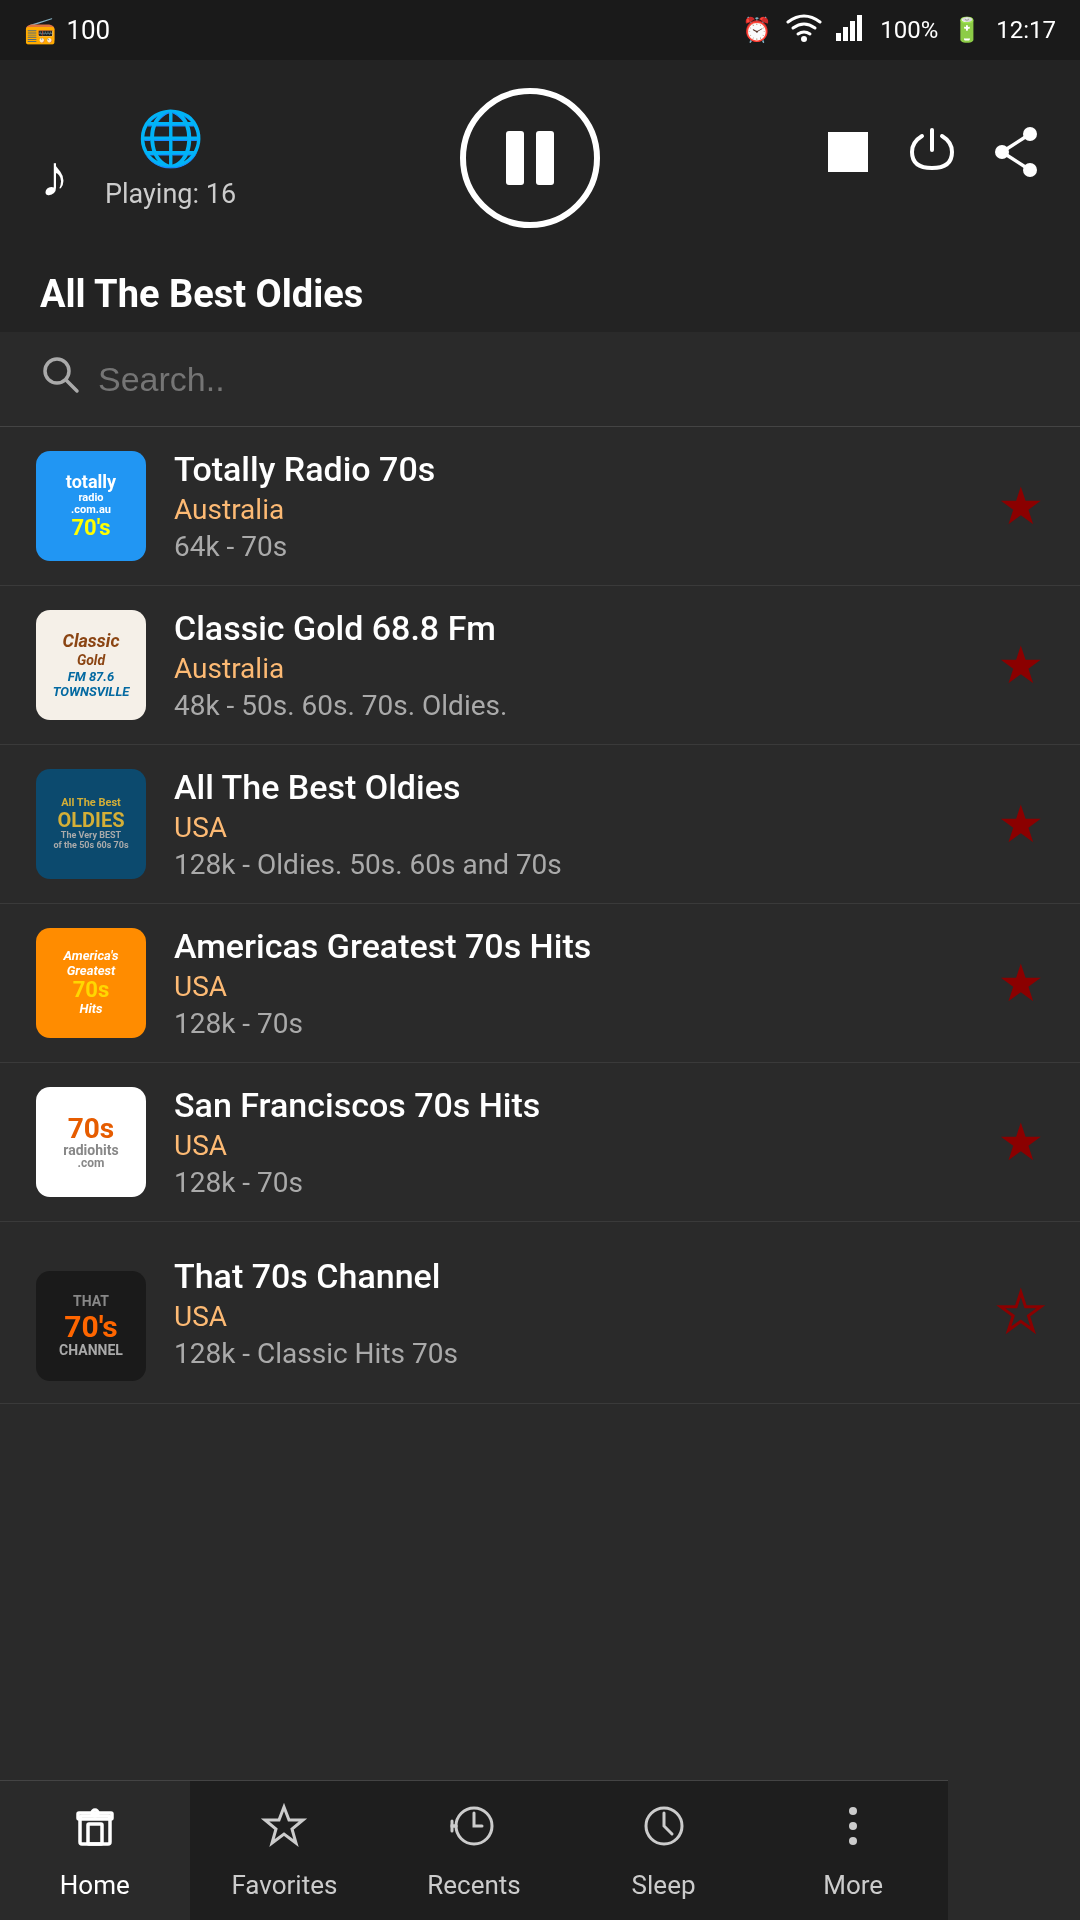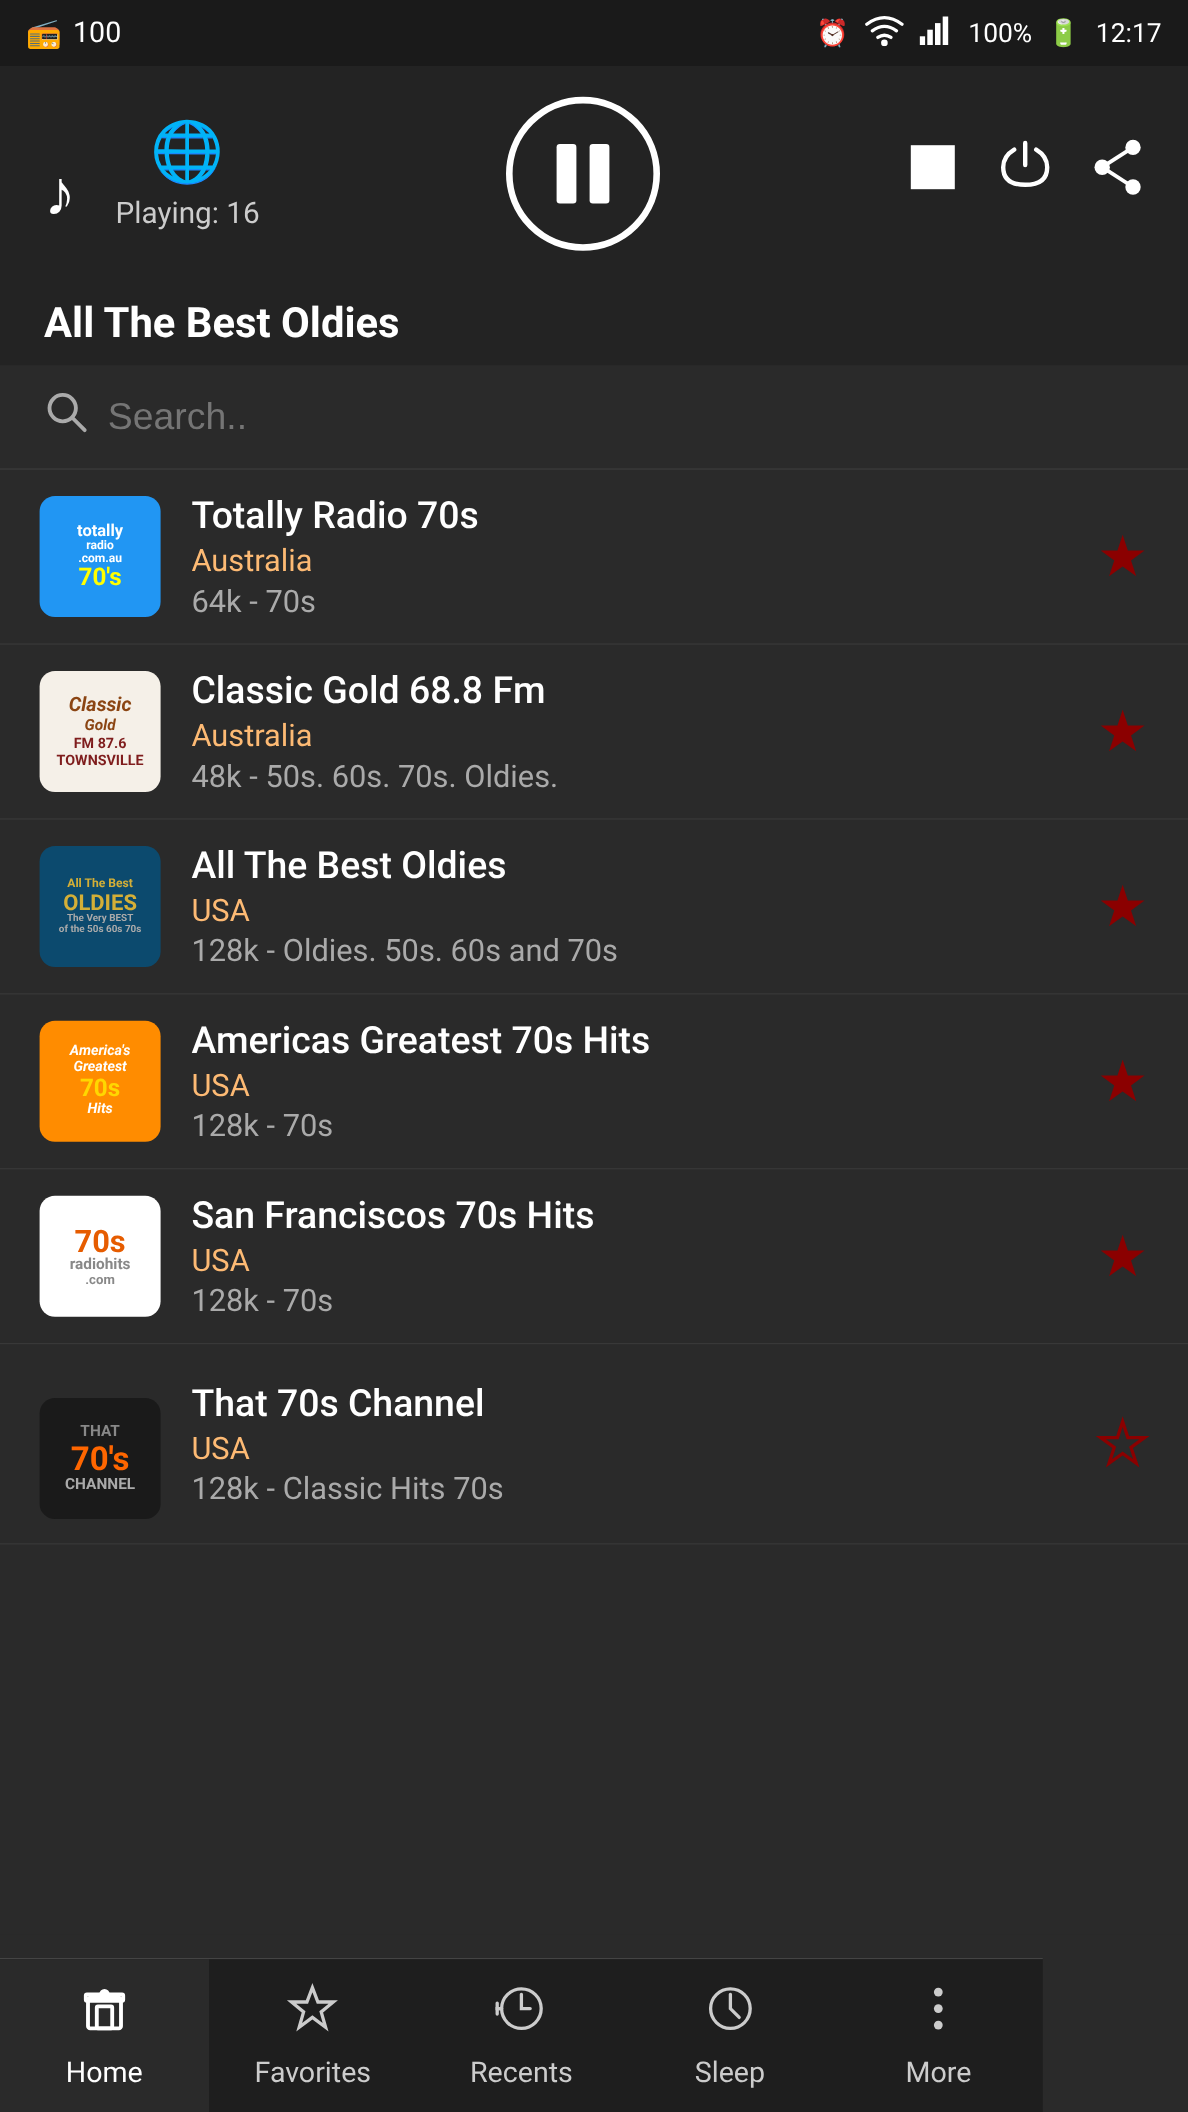--- a/index.html
+++ b/index.html
@@ -154,28 +154,28 @@
       gap: 8px;
       cursor: pointer;
       color: #ccc;
     }
     .nav-item.active { color: #fff; background: #2a2a2a; }
     .nav-icon { font-size: 44px; }
     .nav-label { font-size: 26px; }
 
     
     .totally-text { color: #fff; text-align: center; line-height: 1.1; }
-    .totally-text .t1 { font-size: 15px; display: block; }
+    .totally-text .t1 { font-size: 18px; display: block; }
     .totally-text .t2 { font-size: 11px; display: block; }
     .totally-text .t3 { font-size: 22px; font-weight: bold; display: block; color: #ff0; }
 
     .classic-text { text-align: center; color: #8b4513; line-height: 1.2; }
     .classic-text .c1 { font-size: 18px; font-style: italic; font-weight: bold; display: block; }
     .classic-text .c2 { font-size: 14px; font-style: italic; display: block; }
-    .classic-text .c3 { font-size: 13px; display: block; color: #7f1d1d; }
+    .classic-text .c3 { font-size: 13px; display: block; color: #0369a1; font-style: italic; }
 
     .oldies-text { text-align: center; color: #d4af37; line-height: 1.1; }
     .oldies-text .o1 { font-size: 11px; display: block; }
     .oldies-text .o2 { font-size: 20px; font-weight: bold; display: block; }
     .oldies-text .o3 { font-size: 9px; display: block; color: #aaa; }
 
     .americas-text { text-align: center; color: #fff; line-height: 1.1; }
     .americas-text .a1 { font-size: 13px; font-style: italic; display: block; }
     .americas-text .a2 { font-size: 22px; font-weight: bold; color: #ffd700; display: block; }
     .americas-text .a3 { font-size: 13px; font-style: italic; display: block; }

